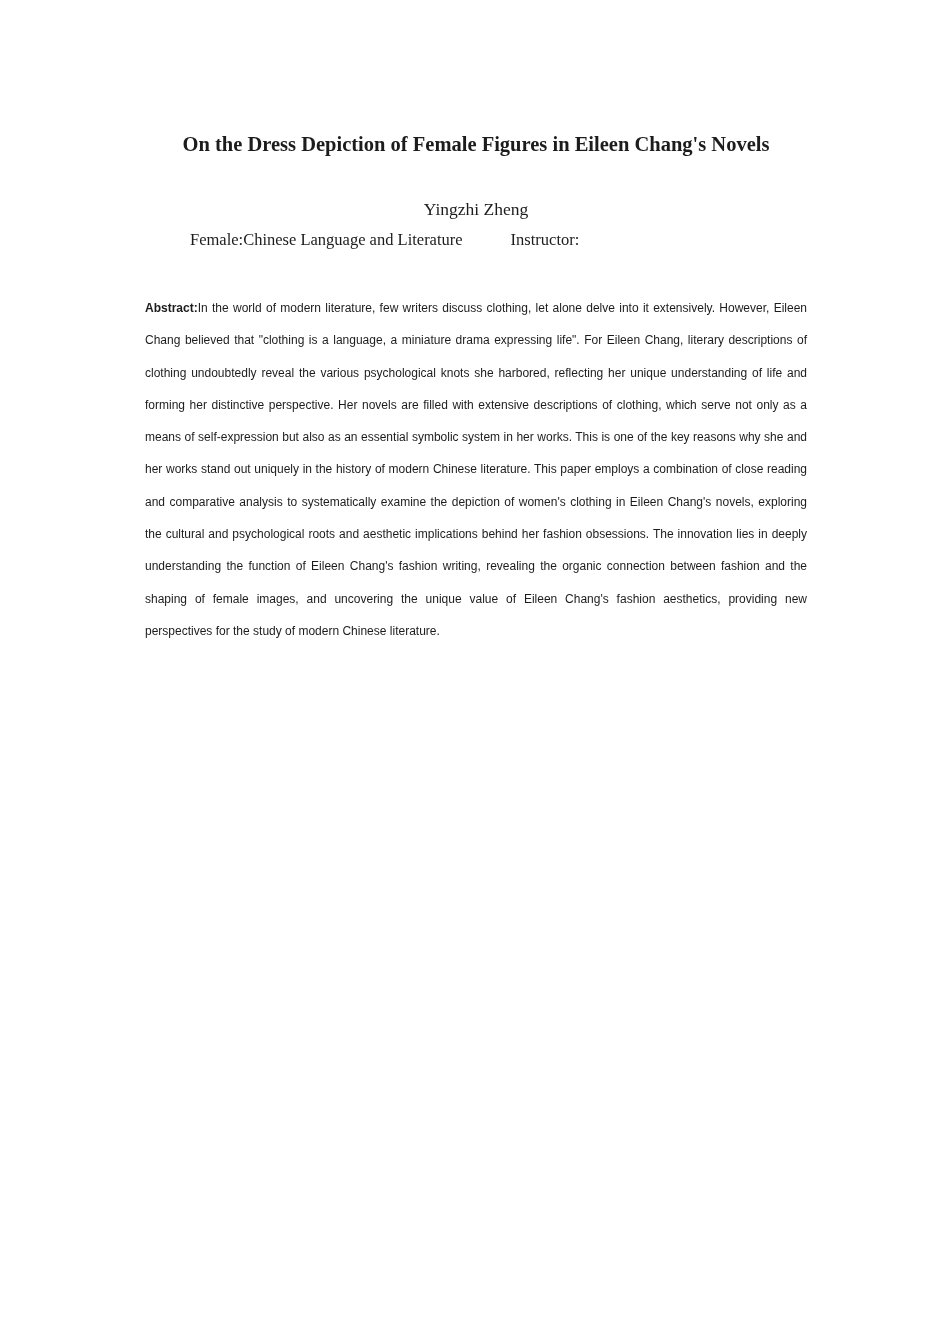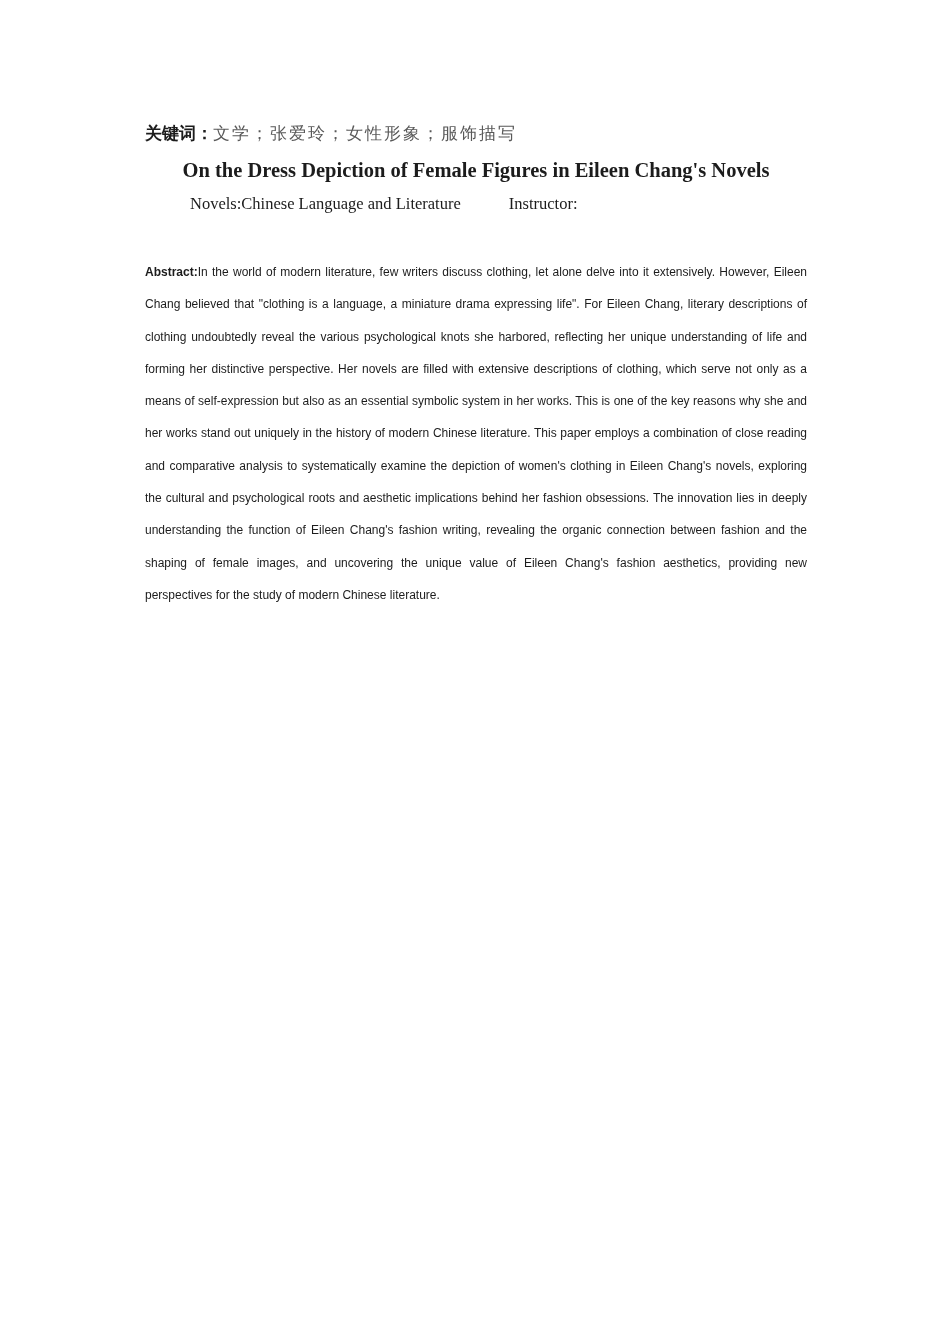--- a/index.html
+++ b/index.html
@@ -75,28 +75,26 @@
   }
   .abstract-label {
     font-weight: 700;
   }
 </style>
 </head>
 <body>
 
 <div class="page">
 
-  <p class="keywords">
-    <span class="kw-label">关键词：</span><span class="kw-text">文学；张爱玲；女性形象；服饰描写</span>
-  </p>
 
   <h1 class="doc-title">On the Dress Depiction of Female Figures in Eileen Chang's Novels</h1>
 
+  <p class="author">Yingzhi Zheng</p>
 
   <p class="byline">
-    <span class="major">Novels:Chinese Language and Literature</span><span class="instructor">Instructor:</span>
+    <span class="major">Female:Chinese Language and Literature</span><span class="instructor">Instructor:</span>
   </p>
 
   <p class="abstract">
     <span class="abstract-label">Abstract:</span><span class="abstract-text">In the world of modern literature, few writers discuss clothing, let alone delve into it extensively. However, Eileen Chang believed that "clothing is a language, a miniature drama expressing life". For Eileen Chang, literary descriptions of clothing undoubtedly reveal the various psychological knots she harbored, reflecting her unique understanding of life and forming her distinctive perspective. Her novels are filled with extensive descriptions of clothing, which serve not only as a means of self-expression but also as an essential symbolic system in her works. This is one of the key reasons why she and her works stand out uniquely in the history of modern Chinese literature. This paper employs a combination of close reading and comparative analysis to systematically examine the depiction of women's clothing in Eileen Chang's novels, exploring the cultural and psychological roots and aesthetic implications behind her fashion obsessions. The innovation lies in deeply understanding the function of Eileen Chang's fashion writing, revealing the organic connection between fashion and the shaping of female images, and uncovering the unique value of Eileen Chang's fashion aesthetics, providing new perspectives for the study of modern Chinese literature.</span>
   </p>
 
 </div>
 
 </body></html>

